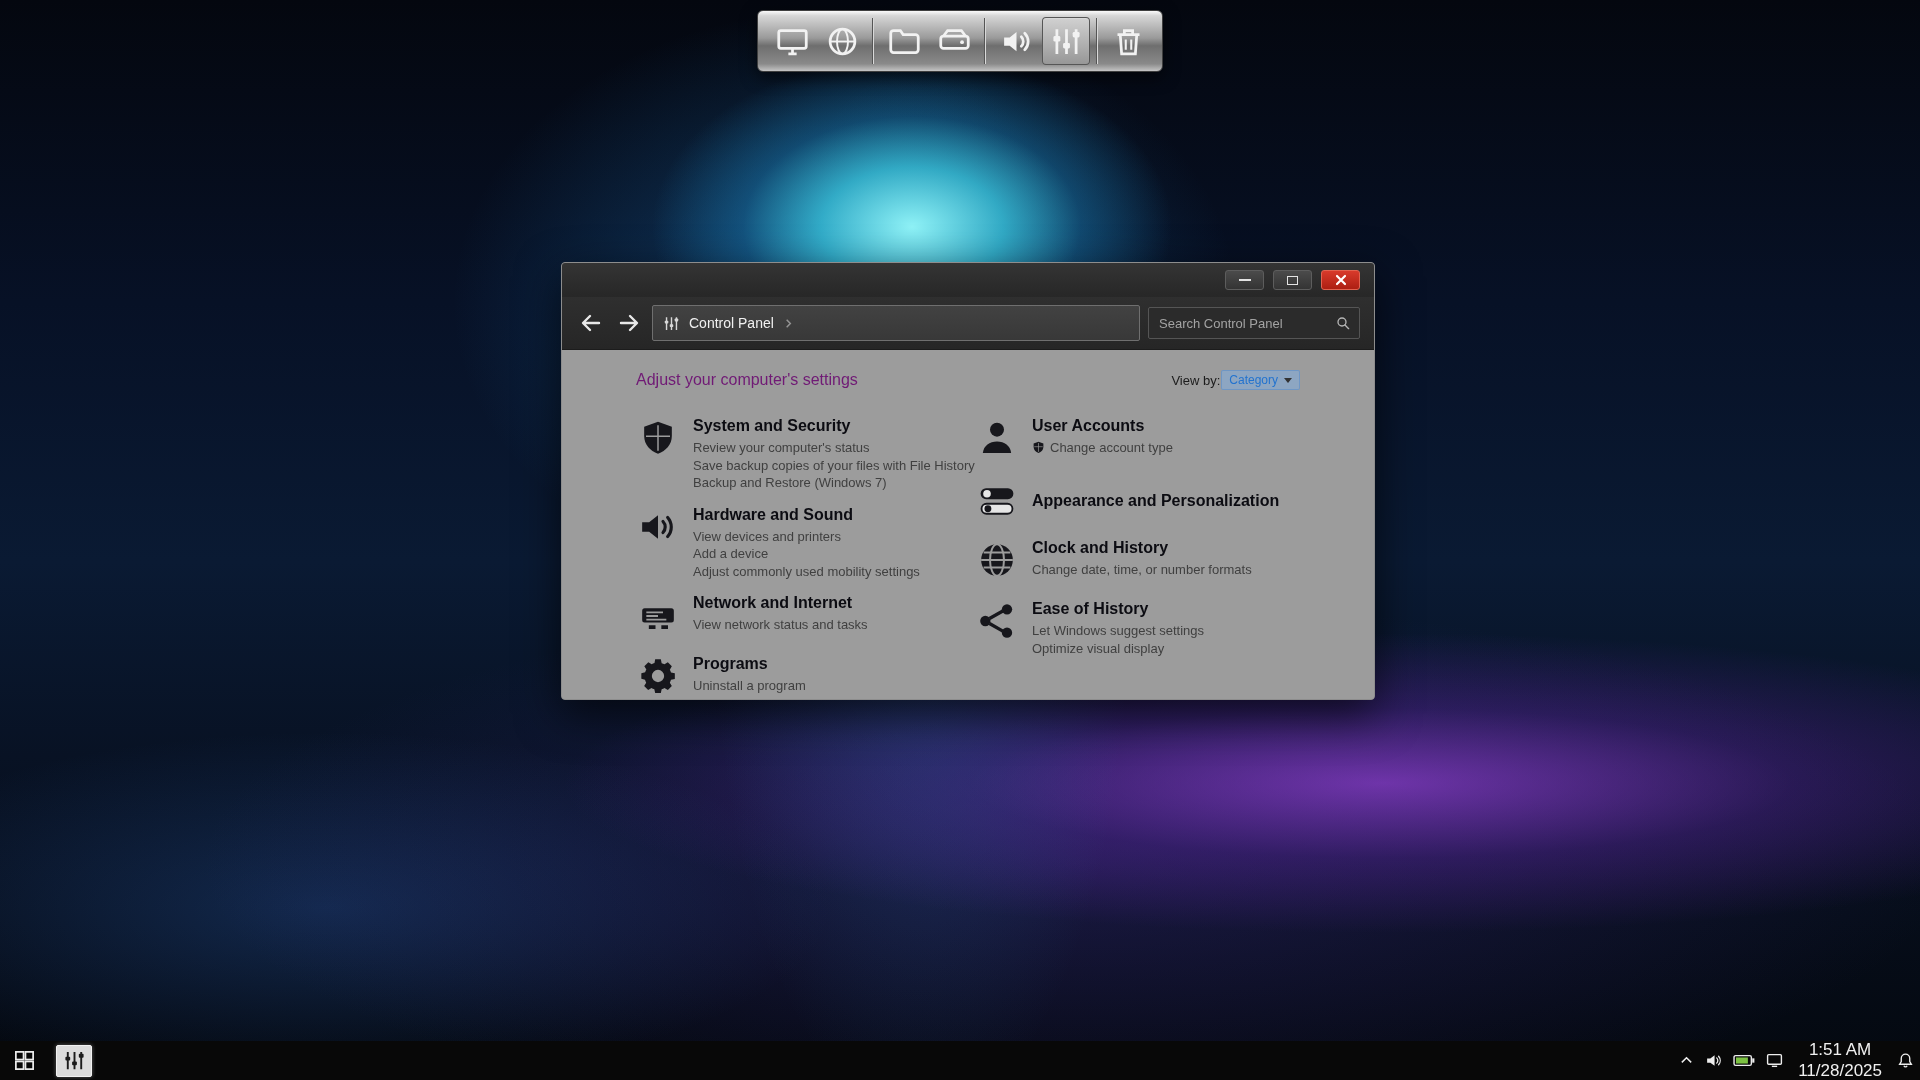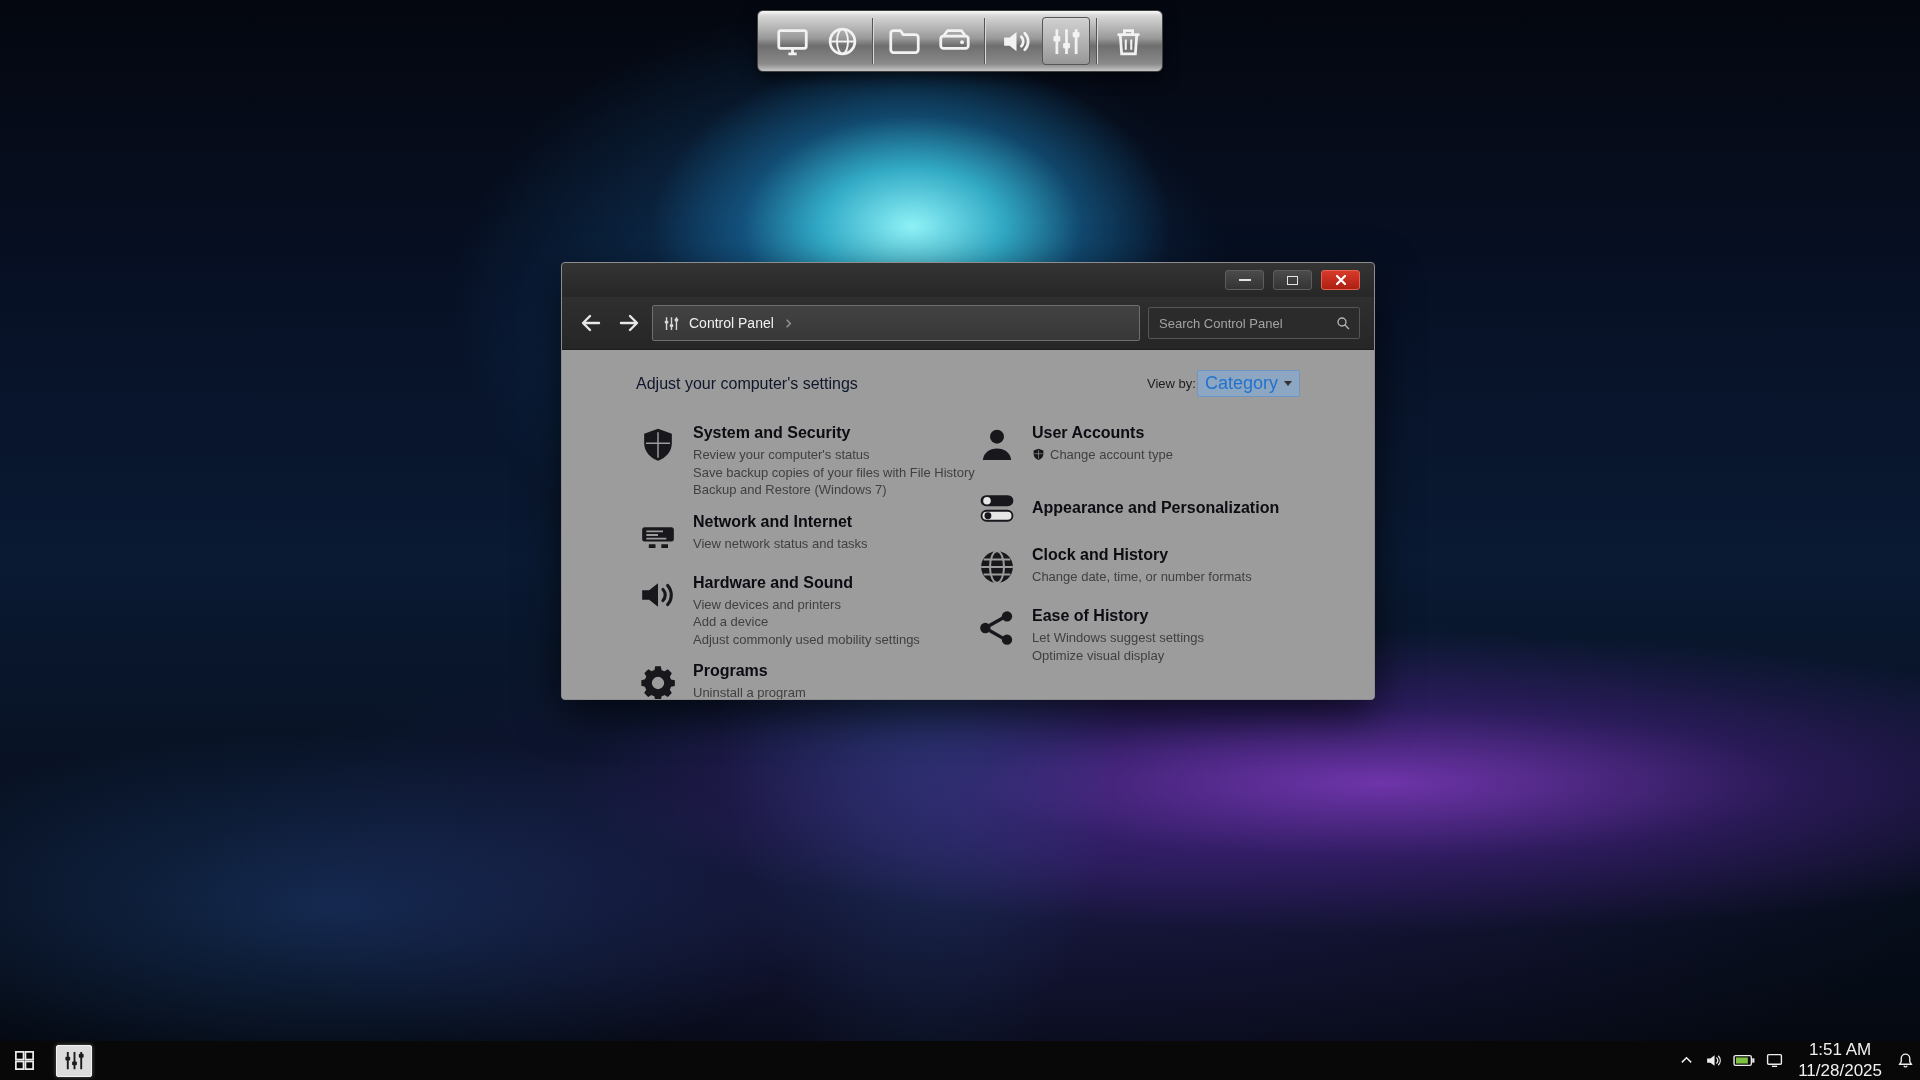--- a/index.html
+++ b/index.html
@@ -68,25 +68,25 @@
   }
   .searchbox input {
     flex:1; background:transparent; border:none; outline:none;
     color:#d8d8d8; font-size:13px; font-family:"Liberation Sans", sans-serif;
   }
   .searchbox input::placeholder { color:#a3a3a3; }
   .search-icon svg { width:16px; height:16px; display:block; }
 
   .content { height:350px; padding:20px 74px 0 74px; background:#9c9c9c; }
   .content-header { display:flex; align-items:center; justify-content:space-between; margin-bottom:26px; }
-  .page-title { font-size:16px; color:#0f172a; }
+  .page-title { font-size:16px; color:#701a75; }
   .viewby { display:flex; align-items:center; gap:1px; font-size:13px; color:#1c1c1c; }
   .viewby-btn { display:flex; align-items:center; gap:6px; padding:2px 7px; background:rgba(130,175,225,0.55);
     border:1px solid rgba(90,140,200,0.6); border-radius:2px; cursor:pointer; }
-  .viewby-value { color:#2273cf; font-size:18px;text-align:center; }
+  .viewby-value { color:#2273cf; font-size:12px;text-align:center; }
   .dd-arrow { width:0; height:0; border-left:4px solid transparent; border-right:4px solid transparent; border-top:5px solid #333; }
 
   .columns { display:flex; }
   .col-left { width:339px; flex:0 0 339px; }
   .col-right { flex:1; }
   .category { display:flex; align-items:flex-start; margin-bottom:13px; min-height:48px; }
   .category.centered { align-items:center; }
   .cat-icon { flex:0 0 44px; width:44px; height:44px; display:flex; align-items:center; justify-content:center; margin-right:13px; cursor:pointer; }
   .cat-icon svg { width:40px; height:40px; }
   .cat-title { font-size:16px; font-weight:bold; color:#0c0c12; line-height:20px; cursor:pointer; }
@@ -250,46 +250,46 @@
                 <span class="cat-link">Review your computer's status</span>
                 <span class="cat-link">Save backup copies of your files with File History</span>
                 <span class="cat-link">Backup and Restore (Windows 7)</span>
               </div>
             </div>
           </div>
 
           <div class="category">
             <div class="cat-icon">
               <svg viewBox="0 0 24 24">
+                  <path d="M2.5 9.2v5.6h4.2L12 19V5L6.7 9.2H2.5z" fill="#17171c"></path>
+                  <path d="M15 8.7a4.8 4.8 0 010 6.6M17.8 6.3a8.6 8.6 0 010 11.4" stroke="#17171c" stroke-width="1.9" fill="none" stroke-linecap="round"></path>
+                </svg>
+            </div>
+            <div class="cat-body">
+              <div class="cat-title">Hardware and Sound</div>
+              <div class="cat-links">
+                <span class="cat-link">View devices and printers</span>
+                <span class="cat-link">Add a device</span>
+                <span class="cat-link">Adjust commonly used mobility settings</span>
+              </div>
+            </div>
+          </div>
+
+          <div class="category">
+            <div class="cat-icon">
+              <svg viewBox="0 0 24 24">
                   <rect x="2.5" y="8" width="19" height="8.5" rx="1.5" fill="#17171c"></rect>
                   <path d="M5 10.4h10M5 12.6h7M5 14.8h12" stroke="#9c9c9c" stroke-width="1.1"></path>
                   <path d="M6.5 19.3h4M14 19.3h4" stroke="#17171c" stroke-width="2.2"></path>
                 </svg>
             </div>
             <div class="cat-body">
               <div class="cat-title">Network and Internet</div>
               <div class="cat-links">
                 <span class="cat-link">View network status and tasks</span>
-              </div>
-            </div>
-          </div>
-
-          <div class="category">
-            <div class="cat-icon">
-              <svg viewBox="0 0 24 24">
-                  <path d="M2.5 9.2v5.6h4.2L12 19V5L6.7 9.2H2.5z" fill="#17171c"></path>
-                  <path d="M15 8.7a4.8 4.8 0 010 6.6M17.8 6.3a8.6 8.6 0 010 11.4" stroke="#17171c" stroke-width="1.9" fill="none" stroke-linecap="round"></path>
-                </svg>
-            </div>
-            <div class="cat-body">
-              <div class="cat-title">Hardware and Sound</div>
-              <div class="cat-links">
-                <span class="cat-link">View devices and printers</span>
-                <span class="cat-link">Add a device</span>
-                <span class="cat-link">Adjust commonly used mobility settings</span>
               </div>
             </div>
           </div>
 
           <div class="category">
             <div class="cat-icon">
               <svg viewBox="0 0 24 24">
                   <path fill-rule="evenodd" d="M10.3 2h3.4l.5 2.3c.6.2 1.2.4 1.7.7l2-1.2 2.4 2.4-1.2 2c.3.5.5 1.1.7 1.7l2.3.5v3.4l-2.3.5c-.2.6-.4 1.2-.7 1.7l1.2 2-2.4 2.4-2-1.2c-.5.3-1.1.5-1.7.7l-.5 2.3h-3.4l-.5-2.3c-.6-.2-1.2-.4-1.7-.7l-2 1.2-2.4-2.4 1.2-2c-.3-.5-.5-1.1-.7-1.7L2 13.7v-3.4l2.3-.5c.2-.6.4-1.2.7-1.7l-1.2-2 2.4-2.4 2 1.2c.5-.3 1.1-.5 1.7-.7L10.3 2zM12 8.3a3.7 3.7 0 100 7.4 3.7 3.7 0 000-7.4z" fill="#17171c"></path>
                 </svg>
             </div>

